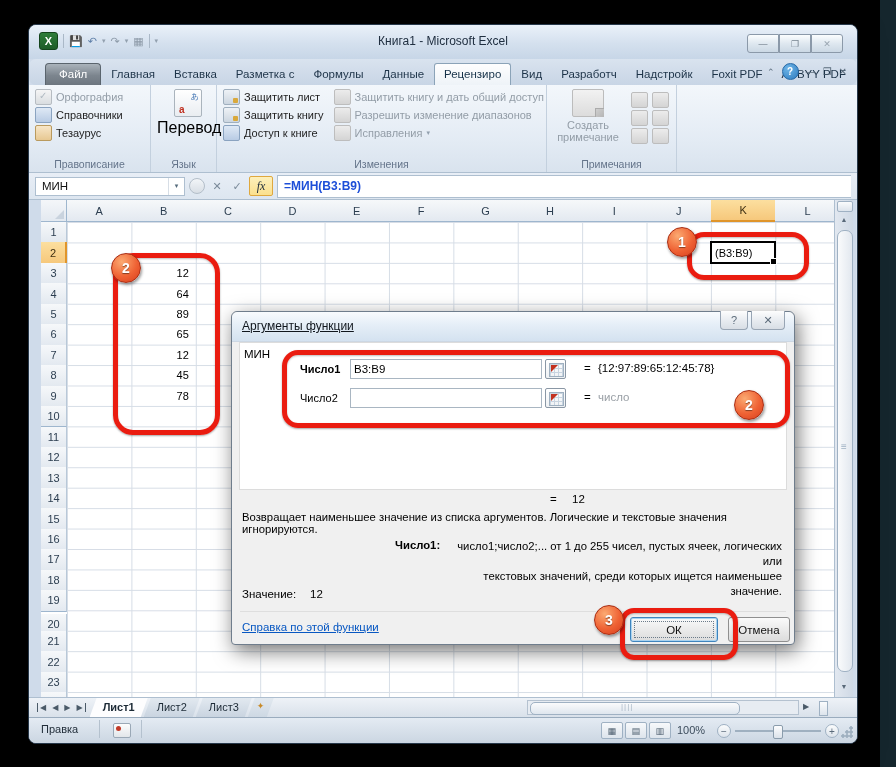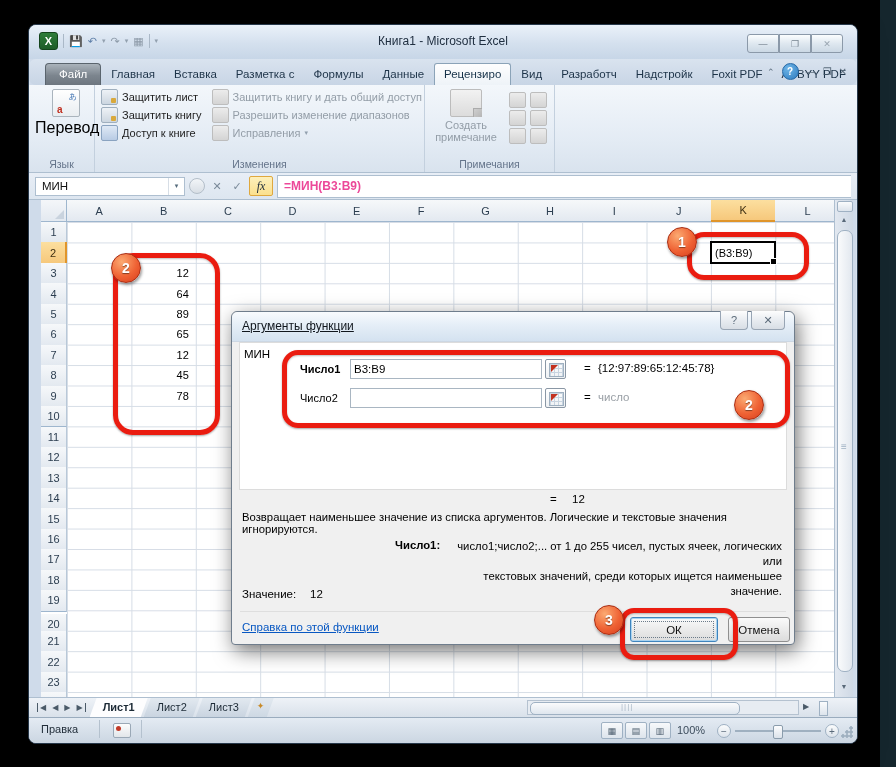--- a/index.html
+++ b/index.html
@@ -57,21 +57,21 @@
   .chcol{display:flex;flex-direction:column;}
 
   
   .fbar{position:relative;height:27px;background:linear-gradient(#e8eef6,#dde6f0);border-bottom:1px solid #aebfd0;display:flex;align-items:center;padding:0 6px;box-sizing:border-box;gap:4px;}
   .namebox{width:150px;height:19px;background:#fff;border:1px solid #aebfd0;display:flex;align-items:center;font-size:11.5px;color:#111;padding-left:6px;box-sizing:border-box;}
   .nbspring{flex:1;}
   .nbdrop{width:15px;height:100%;display:flex;align-items:center;justify-content:center;font-size:7px;color:#55holders6b7c;color:#556b7c;border-left:1px solid #d7dee6;}
   .pill{width:14px;height:14px;border-radius:50%;background:linear-gradient(#f2f5f8,#d8dee5);border:1px solid #b3bec9;}
   .fbtn{width:16px;text-align:center;font-size:11px;color:#7a8a99;}
   .fxbtn{width:22px;height:18px;background:linear-gradient(#fdf0bb,#fbe08e);border:1px solid #dfa83e;border-radius:2px;display:flex;align-items:center;justify-content:center;font-family:"Liberation Serif",serif;font-style:italic;font-size:12px;color:#1d2b3a;}
-  .fvalue{flex:1;height:21px;background:#fff;border:1px solid #aebfd0;border-right:none;display:flex;align-items:center;padding-left:6px;font-size:12px;font-weight:bold;color:#ec4899;}
+  .fvalue{flex:1;height:21px;background:#fff;border:1px solid #aebfd0;border-right:none;display:flex;align-items:center;padding-left:6px;font-size:12px;font-weight:bold;color:#1d4ed8;}
 
   
   .grid{position:absolute;left:12px;top:175px;width:793px;height:497px;background:#fff;overflow:hidden;}
   .corner{position:absolute;left:0;top:0;width:26px;height:22px;background:linear-gradient(#f4f6f9,#e3e9f0);border-right:1px solid #9eb6ce;border-bottom:1px solid #9eb6ce;box-sizing:border-box;}
   .corner::after{content:"";position:absolute;right:2px;bottom:2px;border-left:9px solid transparent;border-bottom:9px solid #c9d3de;}
   .colh,.rowh{position:absolute;display:flex;align-items:center;justify-content:center;font-size:11px;color:#2c3e50;background:linear-gradient(#f6f8fa,#e3e9f0);border-right:1px solid #b8c8d8;border-bottom:1px solid #9eb6ce;box-sizing:border-box;}
   .hsel{background:linear-gradient(#fcdf9f,#f6c87c);border-bottom:2px solid #e0952b;color:#3f2f12;}
   .rsel{background:linear-gradient(#fcdf9f,#f6c87c);border-right:2px solid #e0952b;color:#3f2f12;}
   .cellsbg{position:absolute;left:26px;top:22px;right:0;bottom:0;background-image:linear-gradient(to right,#d6dde6 1px,transparent 1px),linear-gradient(to bottom,#d6dde6 1px,transparent 1px);background-size:64.4px 20.45px;}
   .cell{position:absolute;font-size:11px;color:#000;display:flex;align-items:center;justify-content:flex-end;padding-right:7px;box-sizing:border-box;}
@@ -199,20 +199,35 @@
       <div class="tabright">
         <span class="collapsebox">⌃</span>
         <span class="helpcirc">?</span>
         <span class="wkctl">—</span>
         <span class="wkctl">❐</span>
         <span class="wkctl">✕</span>
       </div>
     </div>
 
     <div class="ribbon">
+      <div class="rgroup" style="width:122px;">
+        <div class="ritem grey">
+          <span class="mini i-abc"></span>
+          <span>Орфография</span>
+        </div>
+        <div class="ritem">
+          <span class="mini i-book2"></span>
+          <span>Справочники</span>
+        </div>
+        <div class="ritem">
+          <span class="mini i-book"></span>
+          <span>Тезаурус</span>
+        </div>
+        <div class="glabel">Правописание</div>
+      </div>
 
       <div class="rgroup" style="width:66px;">
         <div class="bigbtn">
           <div class="i-translate"></div>
           <div>Перевод</div>
         </div>
         <div class="glabel">Язык</div>
       </div>
 
       <div class="rgroup" style="width:330px;">

